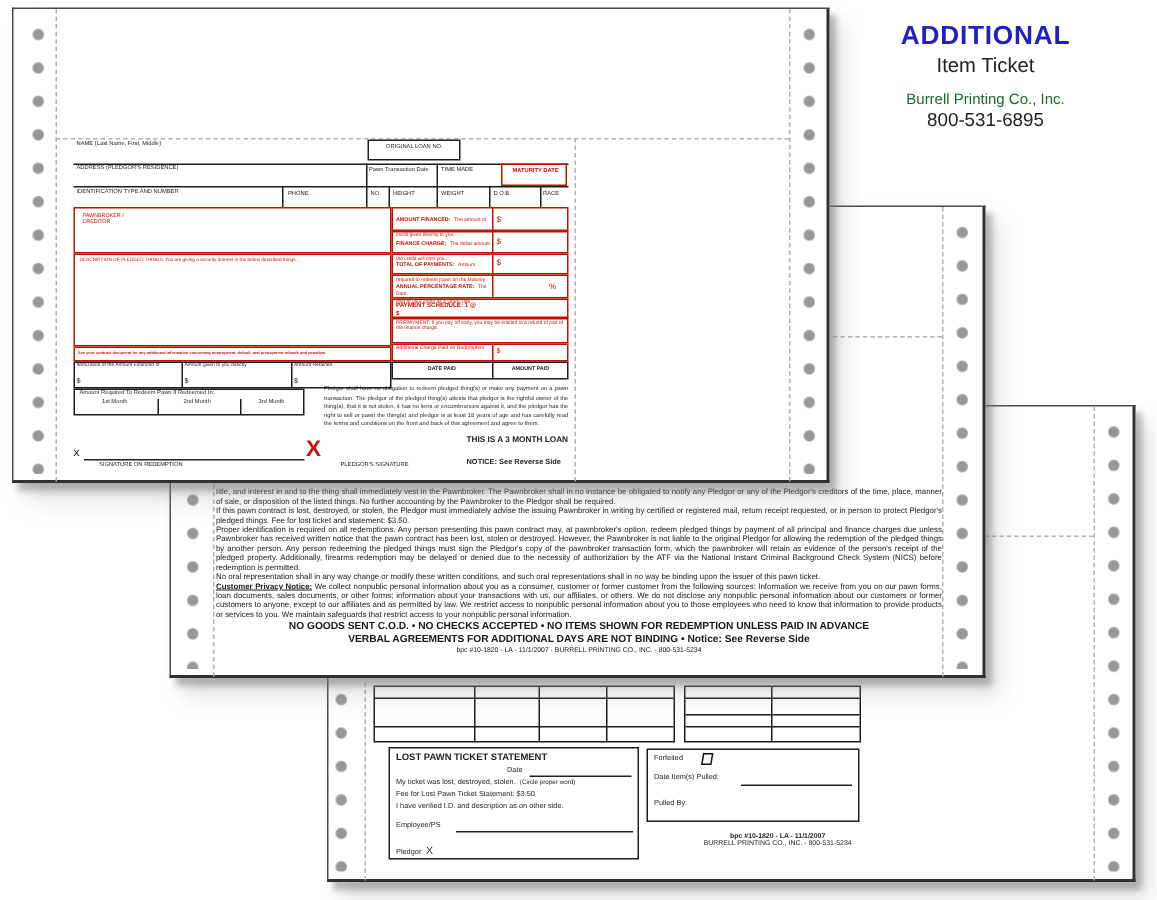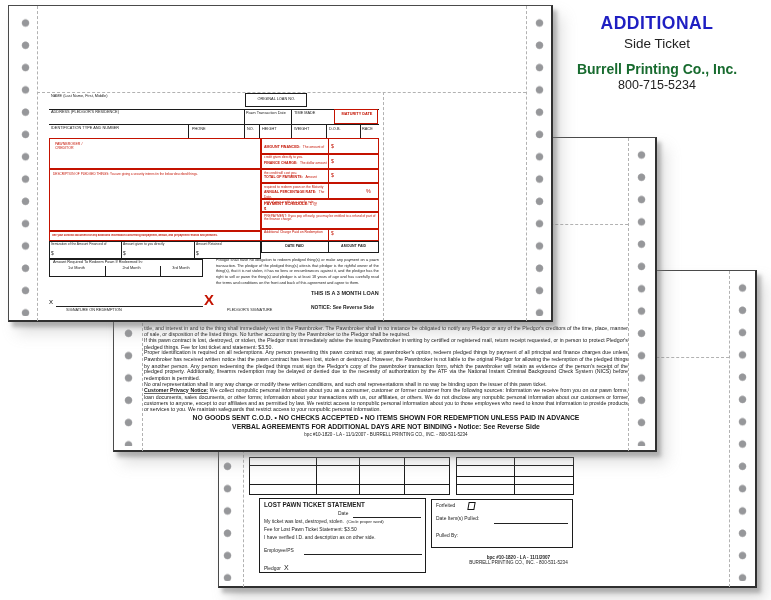--- a/index.html
+++ b/index.html
@@ -34,21 +34,21 @@
   .t6{font-size:6px;} .t62{font-size:6.2px;} .t65{font-size:6.5px;} .t66{font-size:6.6px;}
   .t7{font-size:7px;} .t75{font-size:7.5px;} .t8{font-size:8px;} .t9{font-size:9px;}
   .t10{font-size:10px;} .t15{font-size:15px;}
   .sigline { position:absolute; height:0; border-top:1px solid #222; }
 
   
   .brand { position:absolute; left:565px; top:13px; width:184px; text-align:center; }
   .brand .state { font-size:17.5px; font-weight:bold; letter-spacing:.5px; color:var(--blue); }
   .brand .product { font-size:13.5px; margin-top:2px; color:#222; }
   .brand .numdate { font-size:12.5px; margin-top:1px; color:#222; }
-  .brand .company { font-size:14px; font-weight:bold; margin-top:10px; color:var(--green); }
+  .brand .company { font-size:10px; font-weight:normal; margin-top:10px; color:var(--green); }
   .brand .phone, .brand .site { font-size:12.5px; margin-top:1px; color:#222; }
 
   
   .backtext { position:absolute; left:30px; top:187px; }
   .backtext .inner { width:740px; transform:scale(.654); transform-origin:0 0;
                      font-size:8px; line-height:9.6px; text-align:justify; color:#171717; }
   .backtext p { margin:0; }
   .backtext .privlead { font-weight:bold; text-decoration:underline; }
   .backtext .bigline { text-align:center; font-weight:bold; font-size:10.4px; line-height:11.5px; margin-top:2px; }
   .backtext .bfoot { text-align:center; font-size:7px; margin-top:1px; }
@@ -350,16 +350,16 @@
   <div class="pos" style="left:218px; top:302px;">
     <span class="sc s55 t7">PLEDGOR'S SIGNATURE</span>
   </div>
   <div class="pos" style="left:302px; top:299px;">
     <span class="sc s55 t9 b">NOTICE: See Reverse Side</span>
   </div>
 </div>
 
 <div class="brand">
   <div class="state">ADDITIONAL</div>
-  <div class="product">Side Ticket</div>
+  <div class="product">Item Ticket</div>
   <div class="company">Burrell Printing Co., Inc.</div>
-  <div class="phone">800-715-5234</div>
+  <div class="phone">800-531-6895</div>
 </div>
 
 </body></html>

